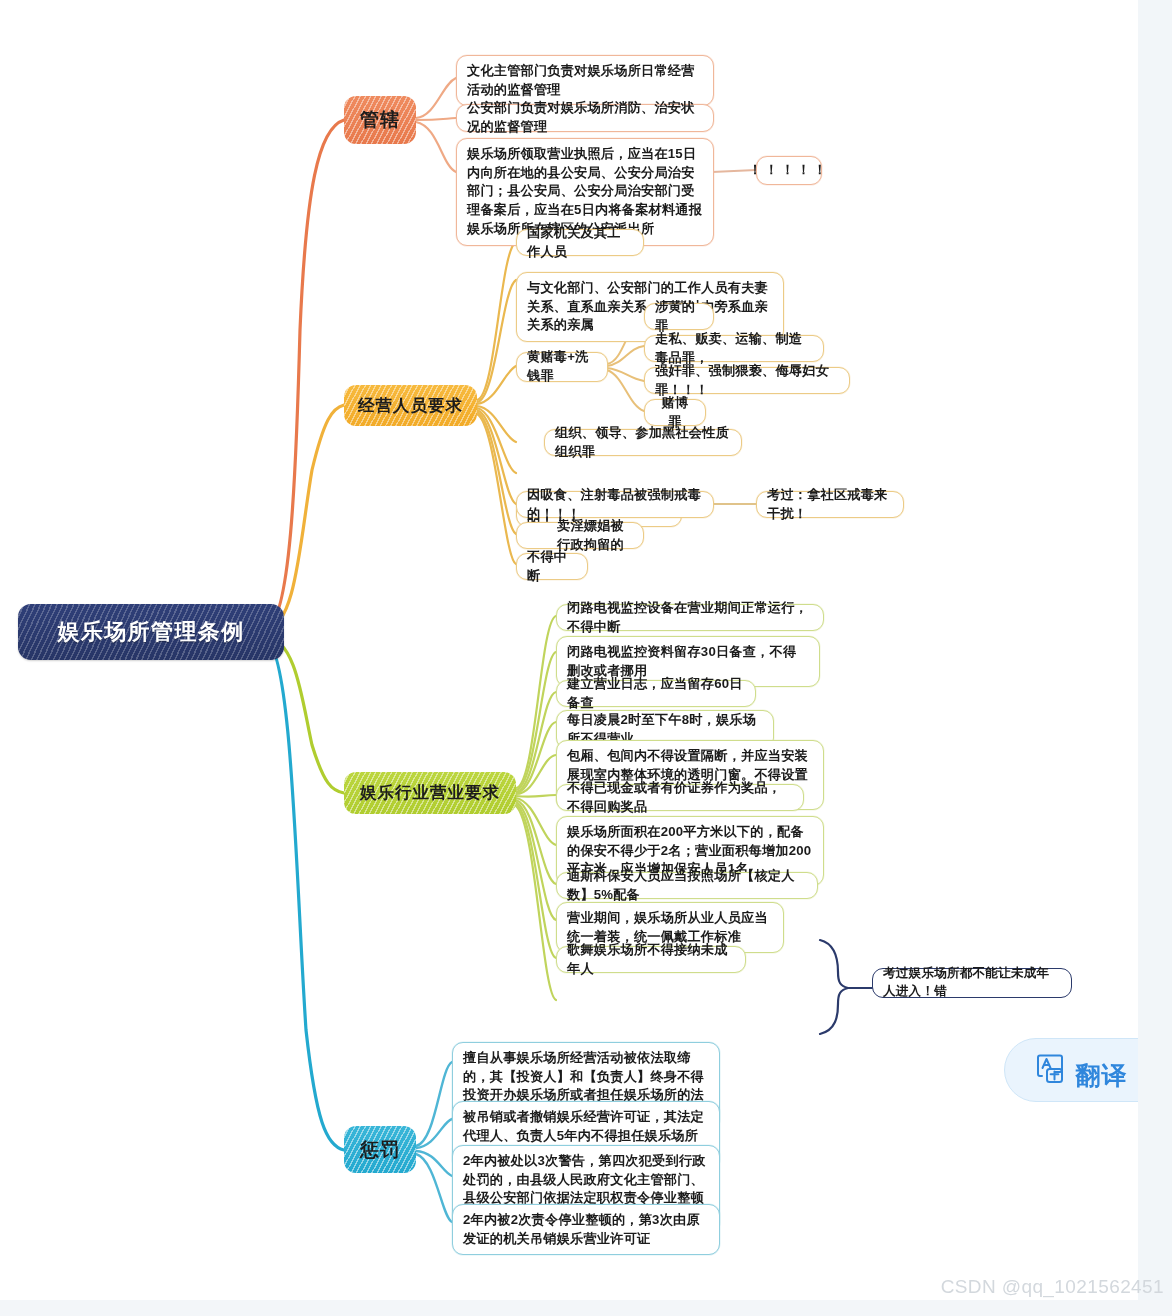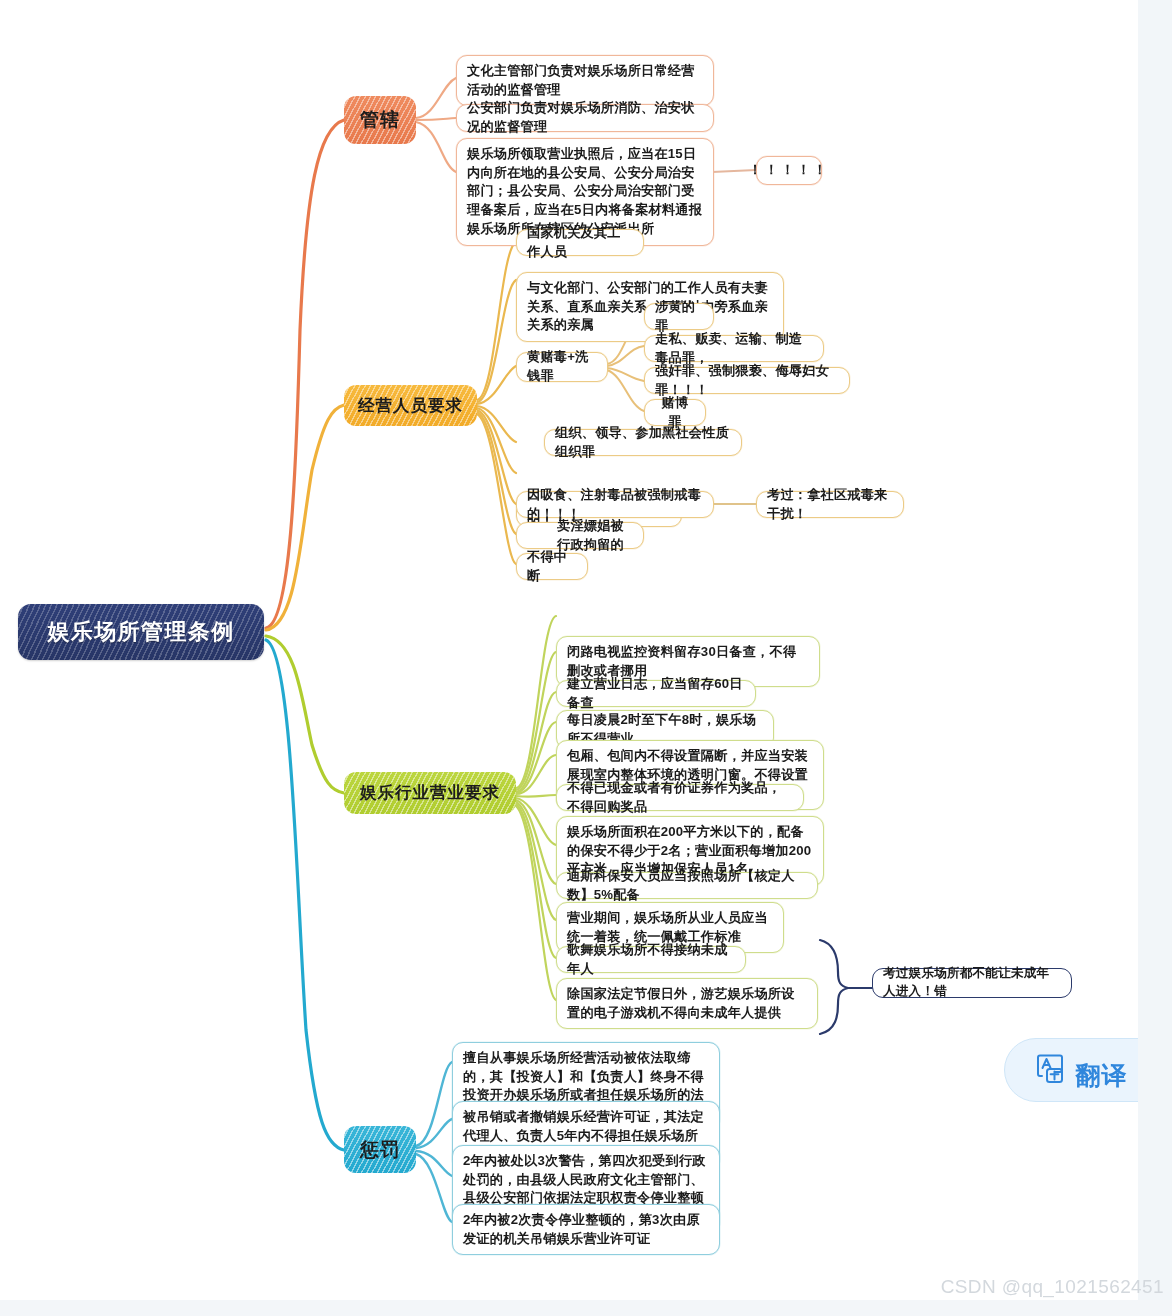--- a/index.html
+++ b/index.html
@@ -42,21 +42,21 @@
     font-weight: 700;
     padding: 6px 10px;
     letter-spacing: .2px;
     white-space: pre-wrap;
   }
 
   
   .root {
     position: absolute;
     left: 18px; top: 604px;
-    width: 246px; height: 56px;
+    width: 266px; height: 56px;
     border-radius: 13px;
     display: flex; align-items: center; justify-content: center;
     color: #ffffff;
     font-size: 22px; font-weight: 700;
     letter-spacing: 1.4px;
     background:
       repeating-linear-gradient(115deg, rgba(255,255,255,.22) 0 1.4px, rgba(255,255,255,0) 1.4px 5px),
       linear-gradient(180deg, #2f3f78 0%, #273566 100%);
     box-shadow: 0 1px 2px rgba(0,0,0,.18);
     text-shadow: 0 1px 1px rgba(0,0,0,.35);
@@ -214,30 +214,30 @@
 
   <div class="node n-amber" style="left:516px; top:429px; width:198px; height:27px;margin-left:28px;">组织、领导、参加黑社会性质组织罪</div>
   <div class="node n-amber" style="left:516px; top:460px; width:166px; height:27px;margin-top:40px;">因犯罪被剥夺政治权利的！！！</div>
   <div class="node n-amber" style="left:516px; top:491px; width:198px; height:27px;">因吸食、注射毒品被强制戒毒的！！！</div>
   <div class="node n-amber" style="left:756px; top:491px; width:148px; height:27px;">考过：拿社区戒毒来干扰！</div>
   <div class="node n-amber" style="left:516px; top:522px; width:128px; height:27px;padding-left:40px;">卖淫嫖娼被行政拘留的</div>
   <div class="node n-amber" style="left:516px; top:553px; width:72px; height:27px;">不得中断</div>
 
   <div class="branch b-green">娱乐行业营业要求</div>
 
+  <div class="node n-green" style="left:556px; top:604px; width:268px; height:27px;">闭路电视监控设备在营业期间正常运行，不得中断</div>
   <div class="node n-green" style="left:556px; top:636px; width:264px;">闭路电视监控资料留存30日备查，不得删改或者挪用</div>
   <div class="node n-green" style="left:556px; top:680px; width:200px; height:27px;">建立营业日志，应当留存60日备查</div>
   <div class="node n-green" style="left:556px; top:710px; width:218px; height:39px;">每日凌晨2时至下午8时，娱乐场所不得营业</div>
   <div class="node n-green" style="left:556px; top:740px; width:268px;">包厢、包间内不得设置隔断，并应当安装展现室内整体环境的透明门窗。不得设置内锁</div>
   <div class="node n-green" style="left:556px; top:784px; width:248px; height:27px;">不得已现金或者有价证券作为奖品，不得回购奖品</div>
   <div class="node n-green" style="left:556px; top:816px; width:268px;">娱乐场所面积在200平方米以下的，配备的保安不得少于2名；营业面积每增加200平方米，应当增加保安人员1名</div>
   <div class="node n-green" style="left:556px; top:872px; width:262px; height:27px;">迪斯科保安人员应当按照场所【核定人数】5%配备</div>
   <div class="node n-green" style="left:556px; top:902px; width:228px;">营业期间，娱乐场所从业人员应当统一着装，统一佩戴工作标准</div>
   <div class="node n-green" style="left:556px; top:946px; width:190px; height:27px;">歌舞娱乐场所不得接纳未成年人</div>
-  <div class="node n-green" style="left:556px; top:978px; width:262px;">除国家法定节假日外，游艺娱乐场所设置的电子游戏机不得向未成年人提供</div>
 
   <div class="node n-navy" style="left:872px; top:968px; width:200px; height:30px; font-size:12.6px; justify-content:center;">考过娱乐场所都不能让未成年人进入！错</div>
 
   <div class="branch b-teal">惩罚</div>
 
   <div class="node n-teal" style="left:452px; top:1042px; width:268px;">擅自从事娱乐场所经营活动被依法取缔的，其【投资人】和【负责人】终身不得投资开办娱乐场所或者担任娱乐场所的法定代表人、负责人</div>
   <div class="node n-teal" style="left:452px; top:1101px; width:268px;">被吊销或者撤销娱乐经营许可证，其法定代理人、负责人5年内不得担任娱乐场所的法定代表人、负责人</div>
   <div class="node n-teal" style="left:452px; top:1145px; width:268px;">2年内被处以3次警告，第四次犯受到行政处罚的，由县级人民政府文化主管部门、县级公安部门依据法定职权责令停业整顿3个月到6个月</div>
   <div class="node n-teal" style="left:452px; top:1204px; width:268px;">2年内被2次责令停业整顿的，第3次由原发证的机关吊销娱乐营业许可证</div>
 

